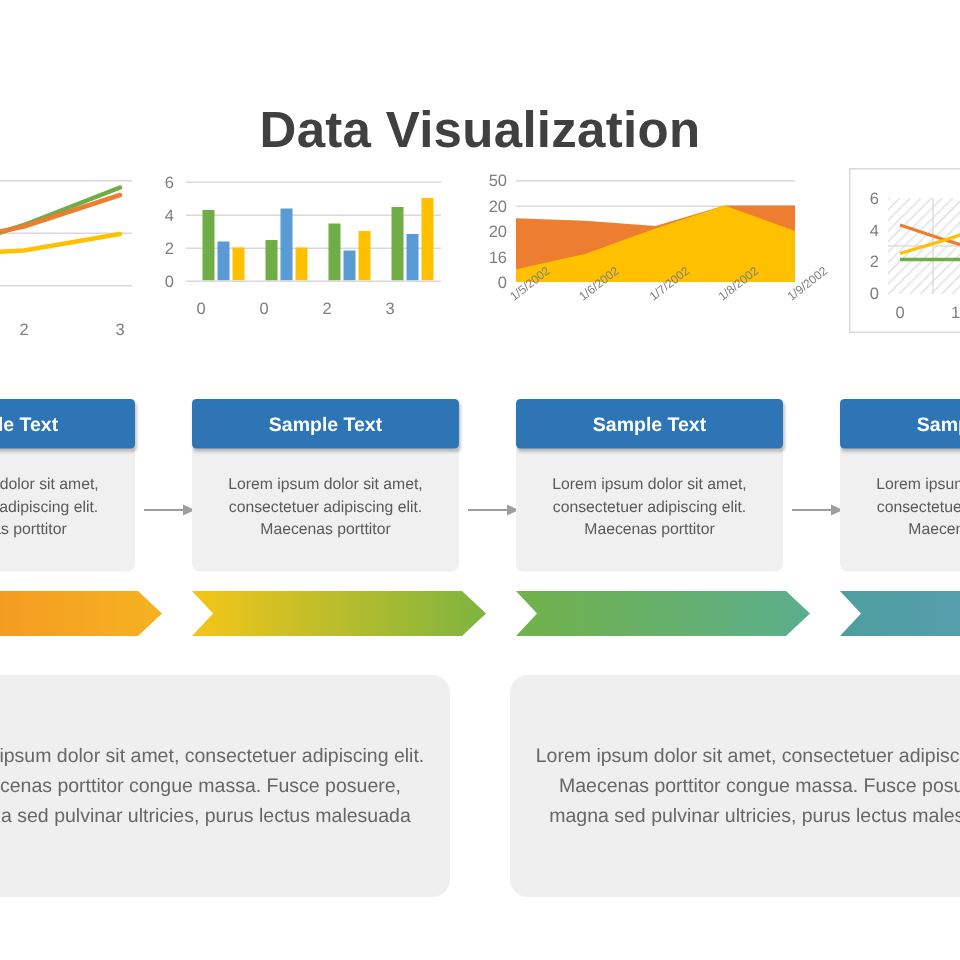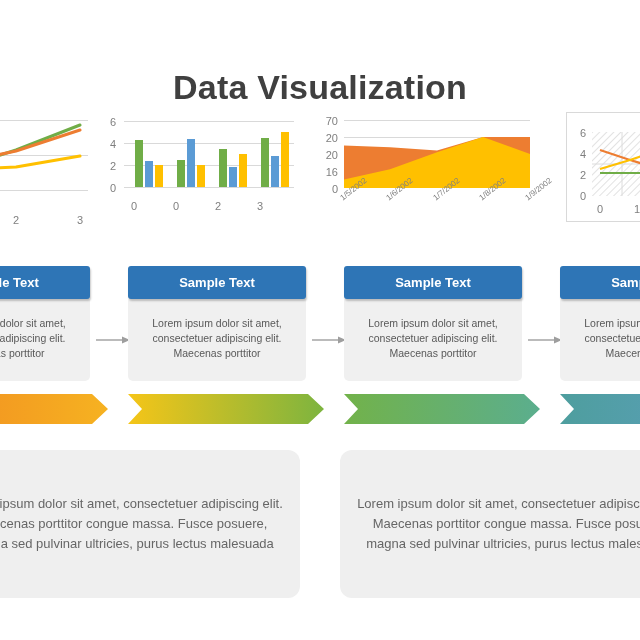--- a/index.html
+++ b/index.html
@@ -254,21 +254,21 @@
 
       <div class="xlab" style="left:13px;  top:89px; width:42px;">0</div>
       <div class="xlab" style="left:55px;  top:89px; width:42px;">0</div>
       <div class="xlab" style="left:97px;  top:89px; width:42px;">2</div>
       <div class="xlab" style="left:139px; top:89px; width:42px;">3</div>
     </div>
   </div>
 
   <div class="chart" id="chart3">
     <div class="chart-inner">
-      <div class="ylab" style="left:0; top:4px;  width:20px;">70</div>
+      <div class="ylab" style="left:0; top:4px;  width:20px;">50</div>
       <div class="ylab" style="left:0; top:21px; width:20px;">20</div>
       <div class="ylab" style="left:0; top:38px; width:20px;">20</div>
       <div class="ylab" style="left:0; top:55px; width:20px;">16</div>
       <div class="ylab" style="left:0; top:72px; width:20px;">0</div>
 
       <div class="gridline" style="left:26px; top:8px;  width:186px;"></div>
       <div class="gridline" style="left:26px; top:25px; width:186px;"></div>
       <div class="gridline" style="left:26px; top:42px; width:186px;"></div>
       <div class="gridline" style="left:26px; top:59px; width:186px;"></div>
 

